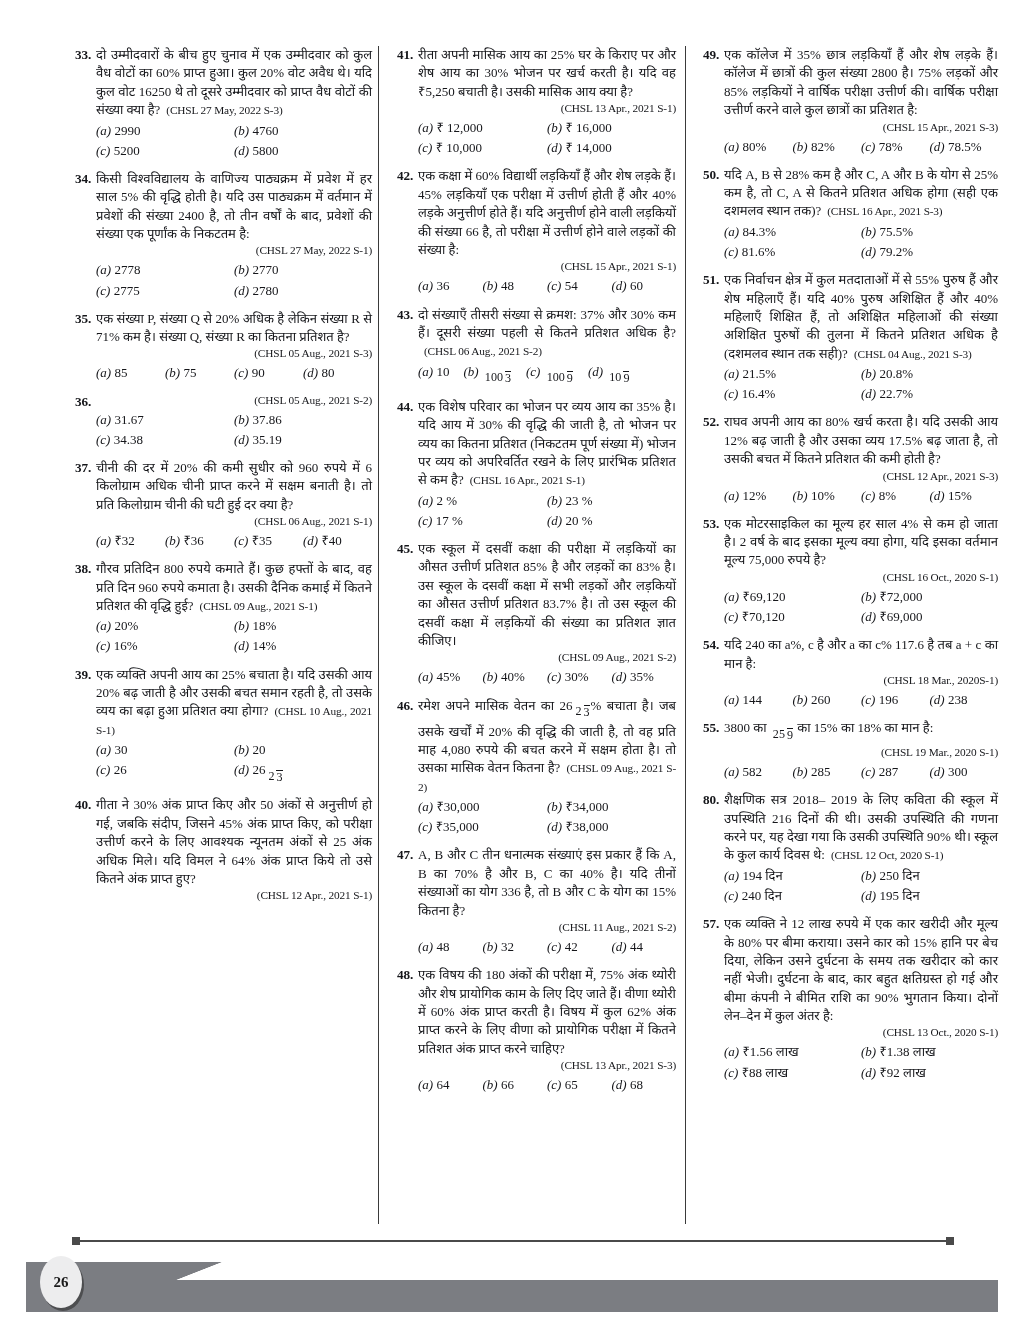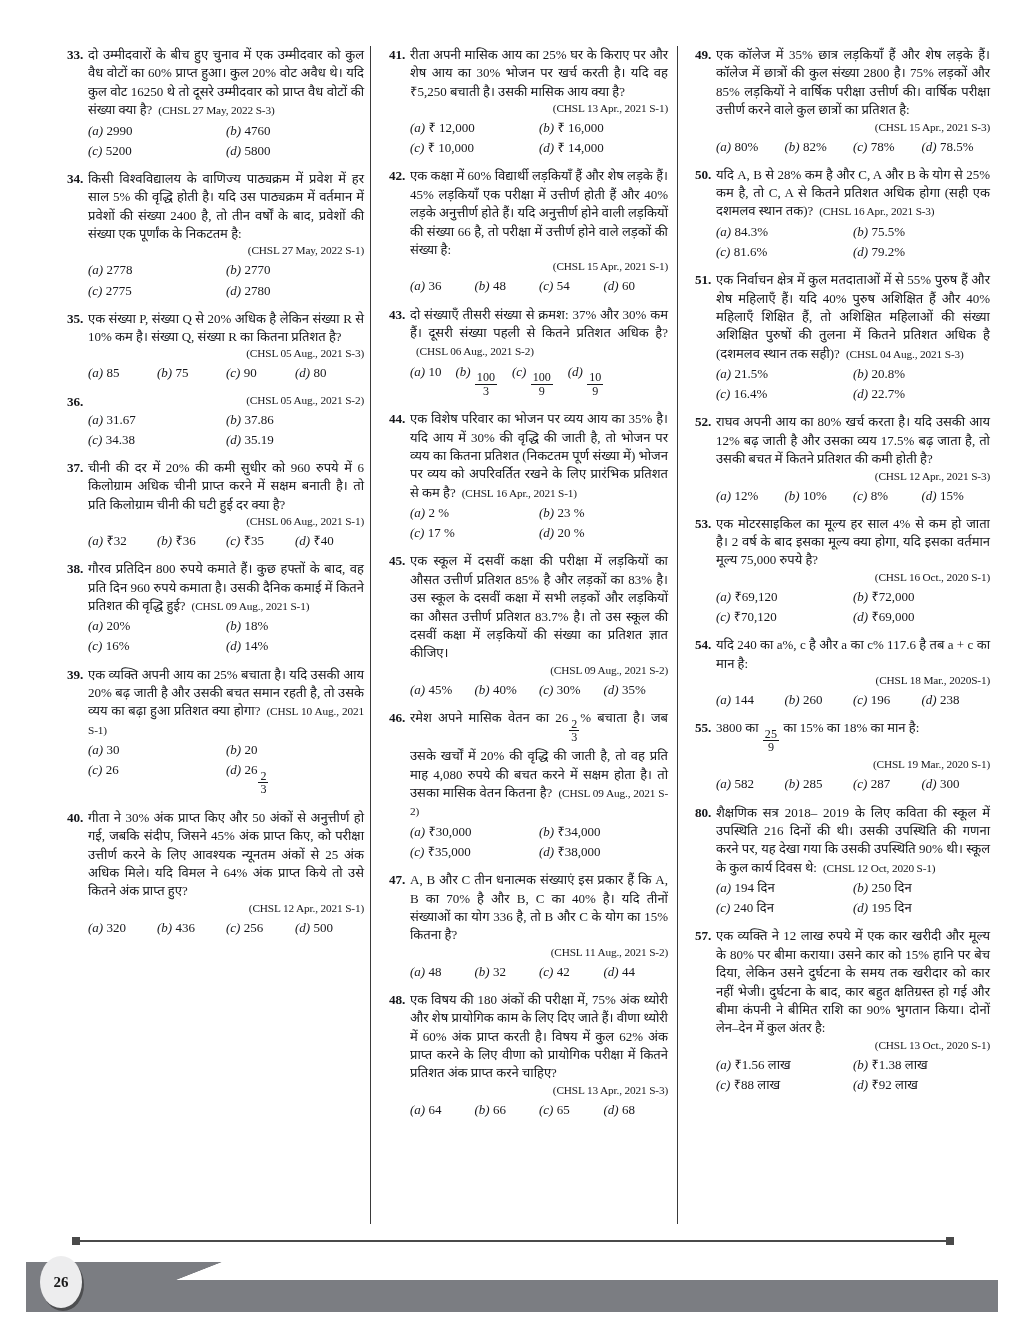--- a/index.html
+++ b/index.html
@@ -10,21 +10,21 @@
     color:#15161a;
     overflow:hidden;
     position:relative;
   }
   .page{
     position:absolute;inset:0;
     display:flex;flex-direction:column;
   }
   .content{
     position:absolute;
-    left:58px;top:46px;
+    left:66px;top:46px;
     width:938px;height:1178px;
     display:flex;
     flex-direction:row;
   }
   .col{
     width:300px;
     padding:0 6px;
     box-sizing:border-box;
     font-size:13.0px;
     line-height:1.415;
@@ -73,21 +73,21 @@
   .opts.four .opt{width:25%;box-sizing:border-box;}
   .opts.four-tight .opt{width:auto;padding-right:14px;}
   .opt{
     font-size:13px;
     line-height:1.55;
     white-space:nowrap;
   }
   .ol{font-style:italic;font-family:"Liberation Serif",serif;}
   .frac{
     display:inline-flex;
-    flex-direction:column;
+    flex-direction:row;
     vertical-align:-0.48em;
     text-align:center;
     line-height:1.02;
     font-size:0.93em;
     margin:4px 1px;
   }
   .frac .den{border-top:1.1px solid #15161a;padding-top:0px;}
   .frac .nm{padding:0 2px;}
 
   
@@ -164,21 +164,21 @@
               <div class="opt"><span class="ol">(a)</span>  2778</div>
               <div class="opt"><span class="ol">(b)</span>  2770</div>
               <div class="opt"><span class="ol">(c)</span>  2775</div>
               <div class="opt"><span class="ol">(d)</span>  2780</div>
             </div>
           </div>
         </div>
         <div class="q">
           <div class="qnum">35.</div>
           <div class="qbody">
-            <div class="qtext">एक संख्या P, संख्या Q से 20% अधिक है लेकिन संख्या R से 10% कम है। संख्या Q, संख्या R का कितना प्रतिशत है?</div>
+            <div class="qtext">एक संख्या P, संख्या Q से 20% अधिक है लेकिन संख्या R से 71% कम है। संख्या Q, संख्या R का कितना प्रतिशत है?</div>
             <span class="src">(CHSL 05 Aug., 2021 S-3)</span>
             <div class="opts four">
               <div class="opt"><span class="ol">(a)</span>  85</div>
               <div class="opt"><span class="ol">(b)</span>  75</div>
               <div class="opt"><span class="ol">(c)</span>  90</div>
               <div class="opt"><span class="ol">(d)</span>  80</div>
             </div>
           </div>
         </div>
         <div class="q">
@@ -231,26 +231,20 @@
                   <span class="den">3</span>
                 </span></div>
             </div>
           </div>
         </div>
         <div class="q">
           <div class="qnum">40.</div>
           <div class="qbody">
             <div class="qtext">गीता ने 30% अंक प्राप्त किए और 50 अंकों से अनुत्तीर्ण हो गई, जबकि संदीप, जिसने 45% अंक प्राप्त किए, को परीक्षा उत्तीर्ण करने के लिए आवश्यक न्यूनतम अंकों से 25 अंक अधिक मिले। यदि विमल ने 64% अंक प्राप्त किये तो उसे कितने अंक प्राप्त हुए?</div>
             <span class="src">(CHSL 12 Apr., 2021 S-1)</span>
-            <div class="opts four">
-              <div class="opt"><span class="ol">(a)</span>  320</div>
-              <div class="opt"><span class="ol">(b)</span>  436</div>
-              <div class="opt"><span class="ol">(c)</span>  256</div>
-              <div class="opt"><span class="ol">(d)</span>  500</div>
-            </div>
           </div>
         </div>
       </div>
     <div class="col c2">
         <div class="q">
           <div class="qnum">41.</div>
           <div class="qbody">
             <div class="qtext">रीता अपनी मासिक आय का 25% घर के किराए पर और शेष आय का 30% भोजन पर खर्च करती है। यदि वह ₹5,250 बचाती है। उसकी मासिक आय क्या है?</div>
             <span class="src">(CHSL 13 Apr., 2021 S-1)</span>
             <div class="opts two">

